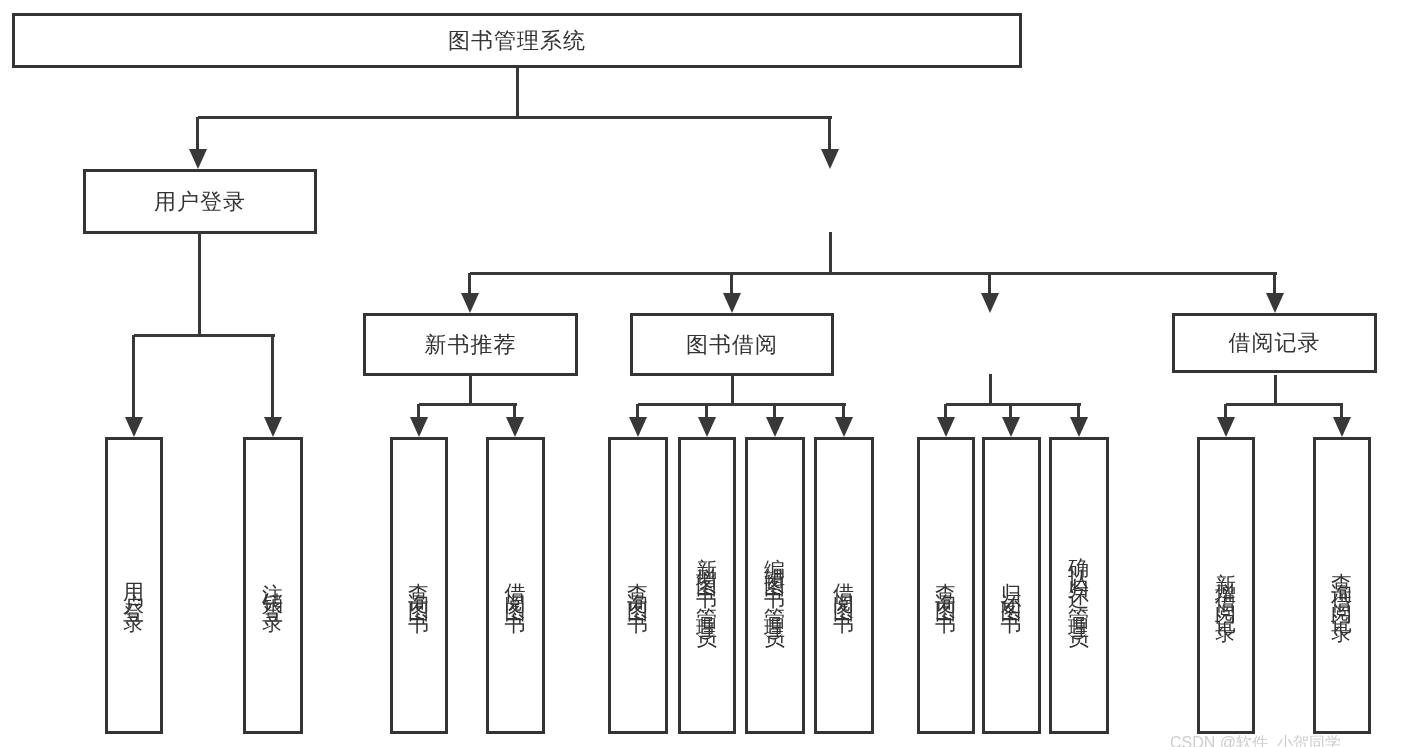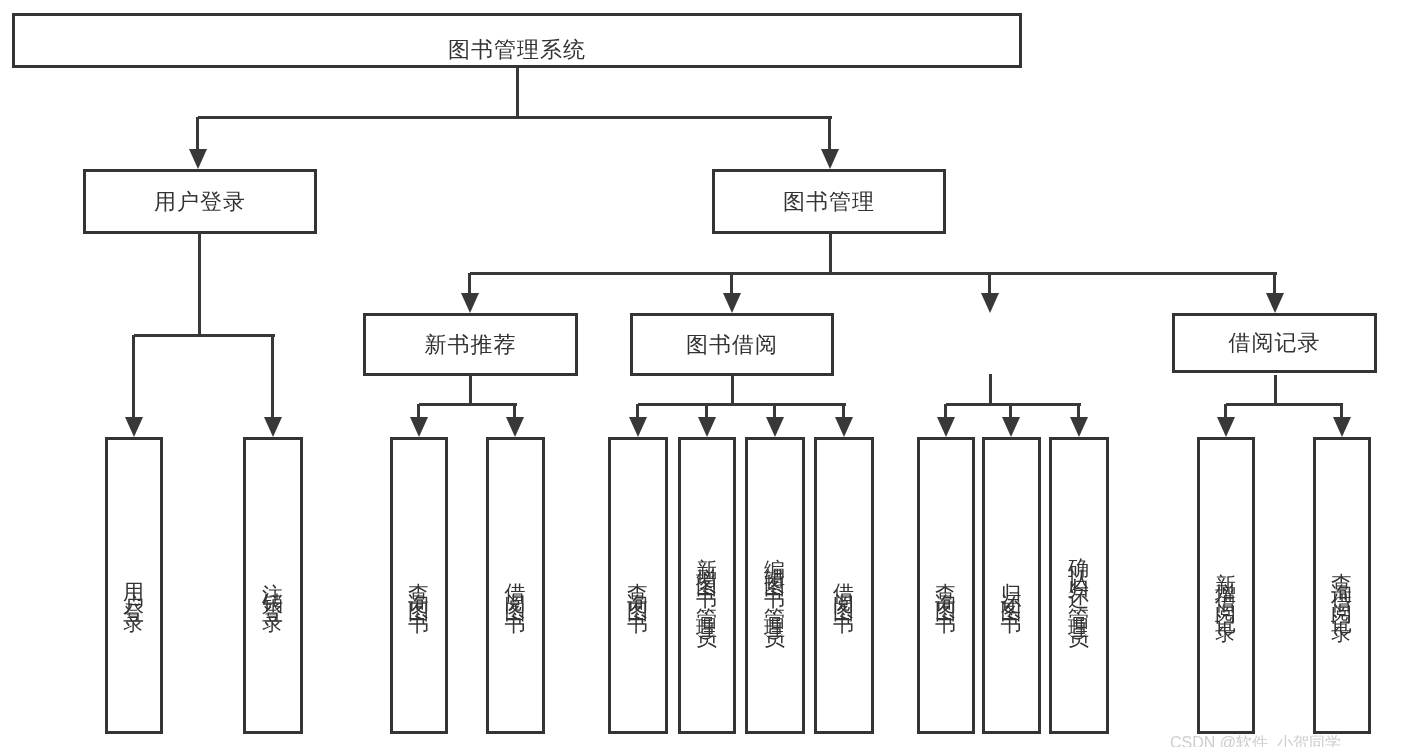--- a/index.html
+++ b/index.html
@@ -31,29 +31,26 @@
   .watermark {
     position:absolute; left:1170px; top:733px; z-index:6;
     font-size:16px; color:rgba(201,201,201,0.92); white-space:nowrap;
   }
 </style>
 </head>
 <body>
 
 <div class="canvas">
 
-  <div class="node hnode" style="left:12px; top:13px; width:1010px; height:55px;align-items:flex-end;">
+  <div class="node hnode" style="left:12px; top:13px; width:1010px; height:55px;">
     <span class="lbl">图书管理系统</span>
   </div>
 
   <div class="node hnode" style="left:83px; top:169px; width:234px; height:65px;">
     <span class="lbl">用户登录</span>
-  </div>
-  <div class="node hnode" style="left:712px; top:169px; width:234px; height:65px;">
-    <span class="lbl">图书管理</span>
   </div>
 
   <div class="node hnode" style="left:630px; top:313px; width:204px; height:63px;">
     <span class="lbl">图书借阅</span>
   </div>
   <div class="node hnode" style="left:363px; top:313px; width:215px; height:63px;">
     <span class="lbl">新书推荐</span>
   </div>
   <div class="node hnode" style="left:1172px; top:313px; width:205px; height:60px;">
     <span class="lbl">借阅记录</span>

